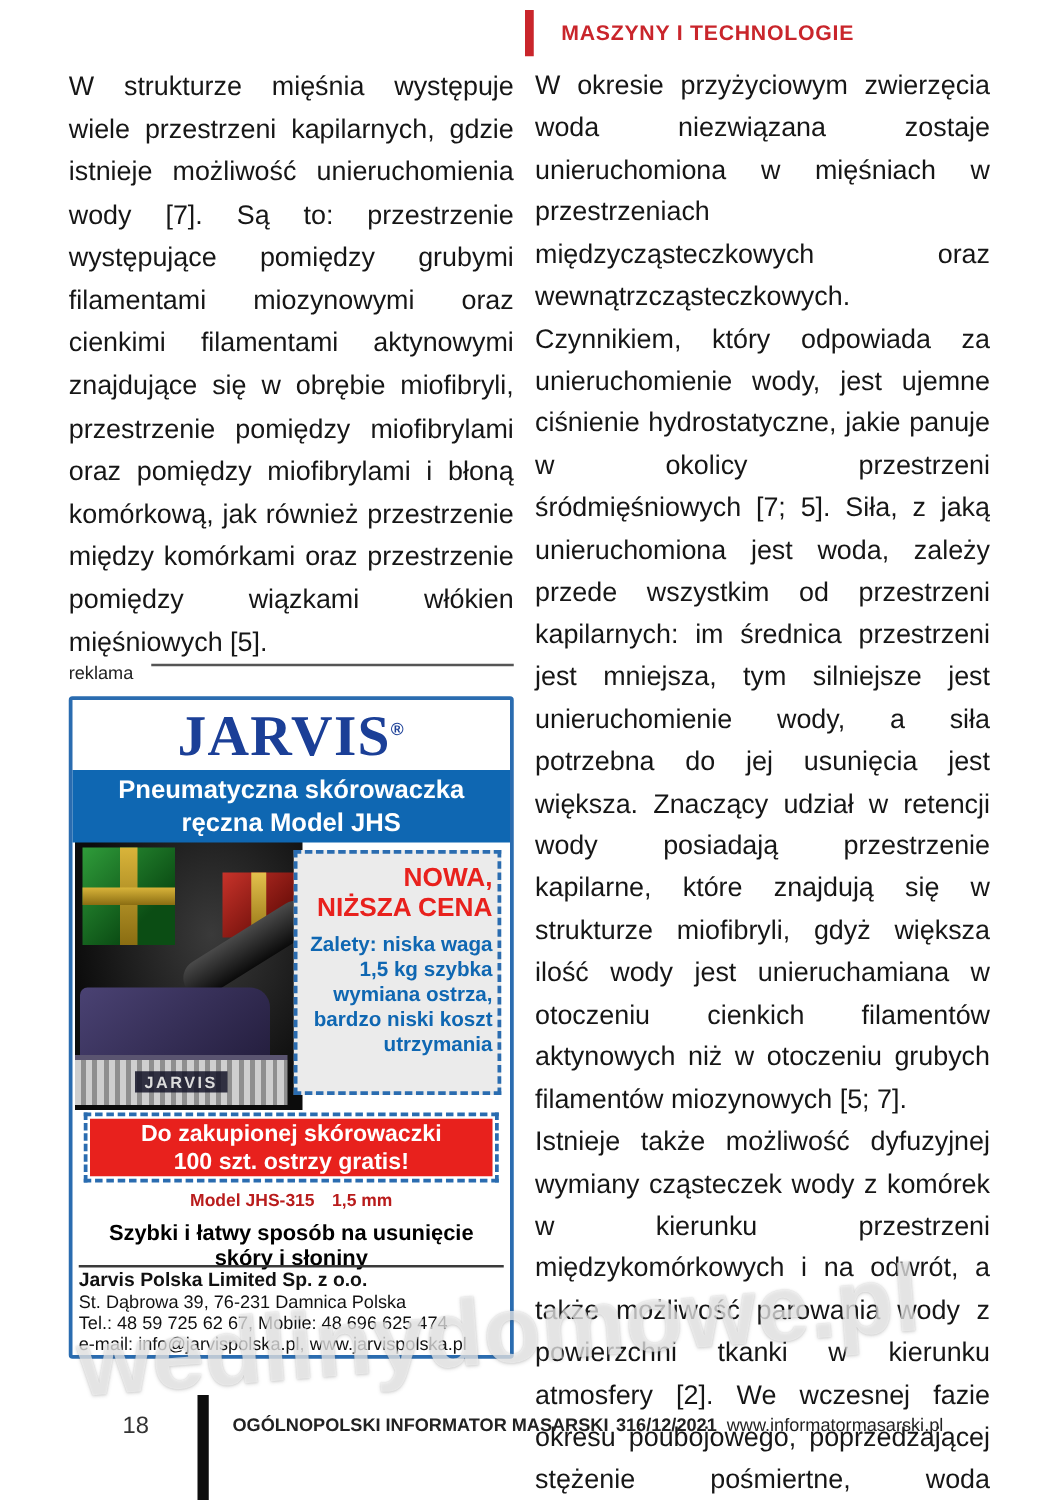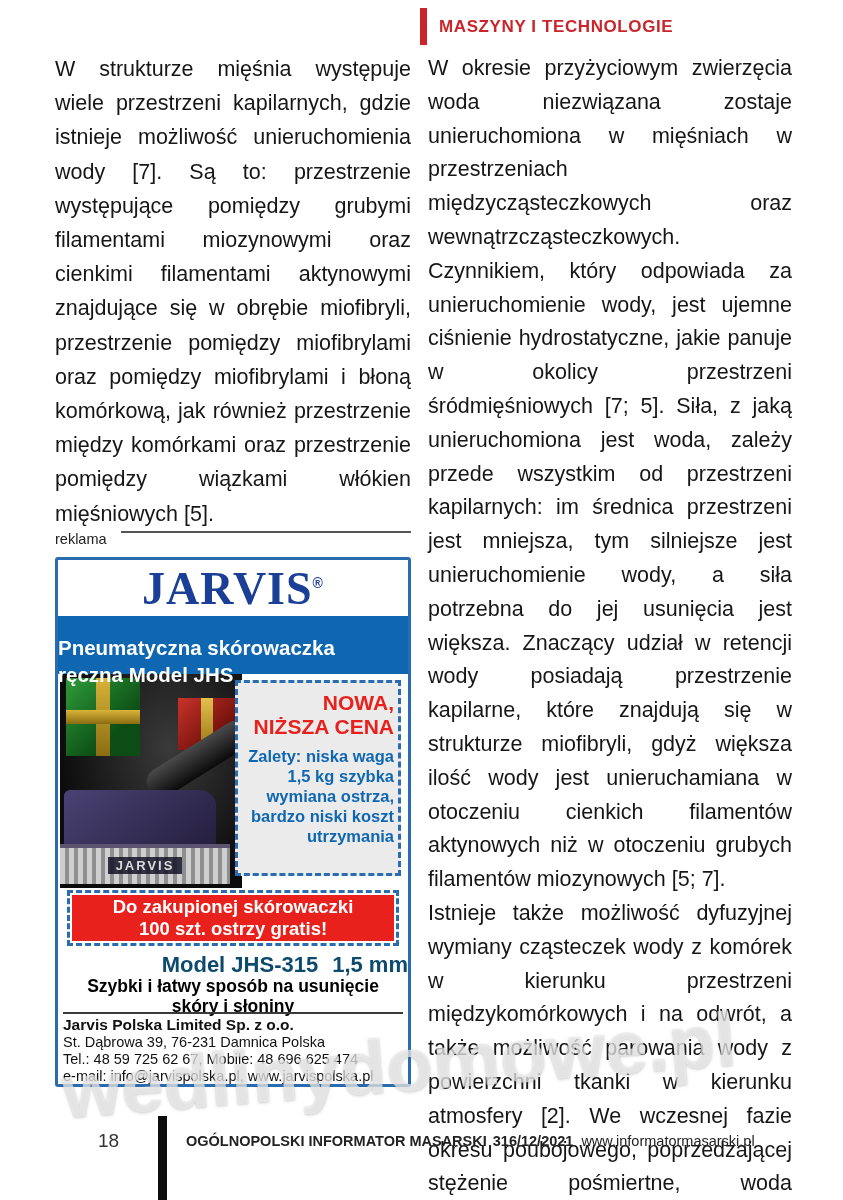--- a/index.html
+++ b/index.html
@@ -5,21 +5,21 @@
   * { margin:0; padding:0; box-sizing:border-box; }
   html,body { background:#ffffff; }
   .page {
     position:relative; width:843px; height:1200px; background:#ffffff;
     font-family:"Liberation Sans", sans-serif; color:#1a1a1a; overflow:hidden;
   }
 
   
   .section-header { position:absolute; left:420px; top:8px; display:flex; align-items:center; }
   .red-accent-bar { width:7px; height:37px; background:#c9252b; }
-  .section-title { color:#c9252b; font-size:17px; font-weight:bold; letter-spacing:0.6px; margin-left:12px; }
+  .section-title { color:#c9252b; font-size:17px; font-weight:bold; letter-spacing:0.6px; margin-left:22px; }
 
   
   .col-left  { position:absolute; left:55px;  top:52px; width:356px; }
   .col-right { position:absolute; left:428px; top:52px; width:364px; }
   .body-par  { font-size:21.5px; line-height:34.2px; text-align:justify; color:#161616; }
   .col-right .body-par { line-height:33.8px; }
 
   
   .reklama-row { display:flex; align-items:flex-start; }
   .reklama-label { font-size:14.5px; color:#222; }
@@ -31,22 +31,22 @@
     border:3px solid #2a6cb0; border-radius:3px; background:#ffffff;
   }
   .ad-brand {
     position:absolute; top:2px; left:0; right:0; text-align:center;
     font-family:"Liberation Serif", serif; font-weight:bold; font-size:46px;
     color:#1b3f97; letter-spacing:1px;
   }
   .reg-mark { font-size:14px; vertical-align:super; font-family:"Liberation Sans", sans-serif; }
   .ad-bluebar {
     position:absolute; top:56px; left:0; right:0; height:58px; background:#0f67b2;
-    color:#fff; font-weight:bold; font-size:20.5px; line-height:27px;
-    padding-top:18px; z-index:3;
+    color:#fff; text-align:center; font-weight:bold; font-size:20.5px; line-height:27px;
+    padding-top:2px; z-index:3;
   }
   .ad-bluebar span { display:block; }
 
   
   .ad-photo {
     position:absolute; left:2px; top:112px; width:182px; height:216px; z-index:2;
     background: radial-gradient(ellipse at 60% 35%, #3a3a3a, #0c0c0c 72%);
     overflow:hidden;
   }
   .gift-green { position:absolute; left:6px; top:6px; width:74px; height:78px;
@@ -80,22 +80,22 @@
   
   .ad-offer {
     position:absolute; top:330px; left:9px; right:9px; height:56px;
     border:3px dashed #2a6cb0; background:#fff; padding:2px;
   }
   .ad-offer-inner {
     width:100%; height:100%; background:#e8211d; color:#fff; font-weight:bold; font-size:18.5px;
     line-height:22px; display:flex; flex-direction:column; align-items:center; justify-content:center;
   }
 
-  .ad-model { position:absolute; top:392px; left:0; right:0; text-align:right;
-    font-weight:bold; font-size:22px; color:#0c4a6e; }
+  .ad-model { position:absolute; top:392px; left:0; right:0; text-align:center;
+    font-weight:bold; font-size:14px; color:#b91c1c; }
   .ad-model .model-size { margin-left:14px; }
   .ad-tagline { position:absolute; top:416px; left:18px; right:18px; text-align:center;
     font-weight:bold; font-size:17.5px; line-height:20.5px; color:#000; }
 
   .ad-contact { position:absolute; top:452px; left:5px; right:5px;
     border-top:2px solid #3a3a3a; padding-top:2px; color:#111; }
   .contact-company { font-weight:bold; font-size:15.5px; line-height:18px; }
   .contact-line { font-size:14.5px; line-height:17px; }
 
   

